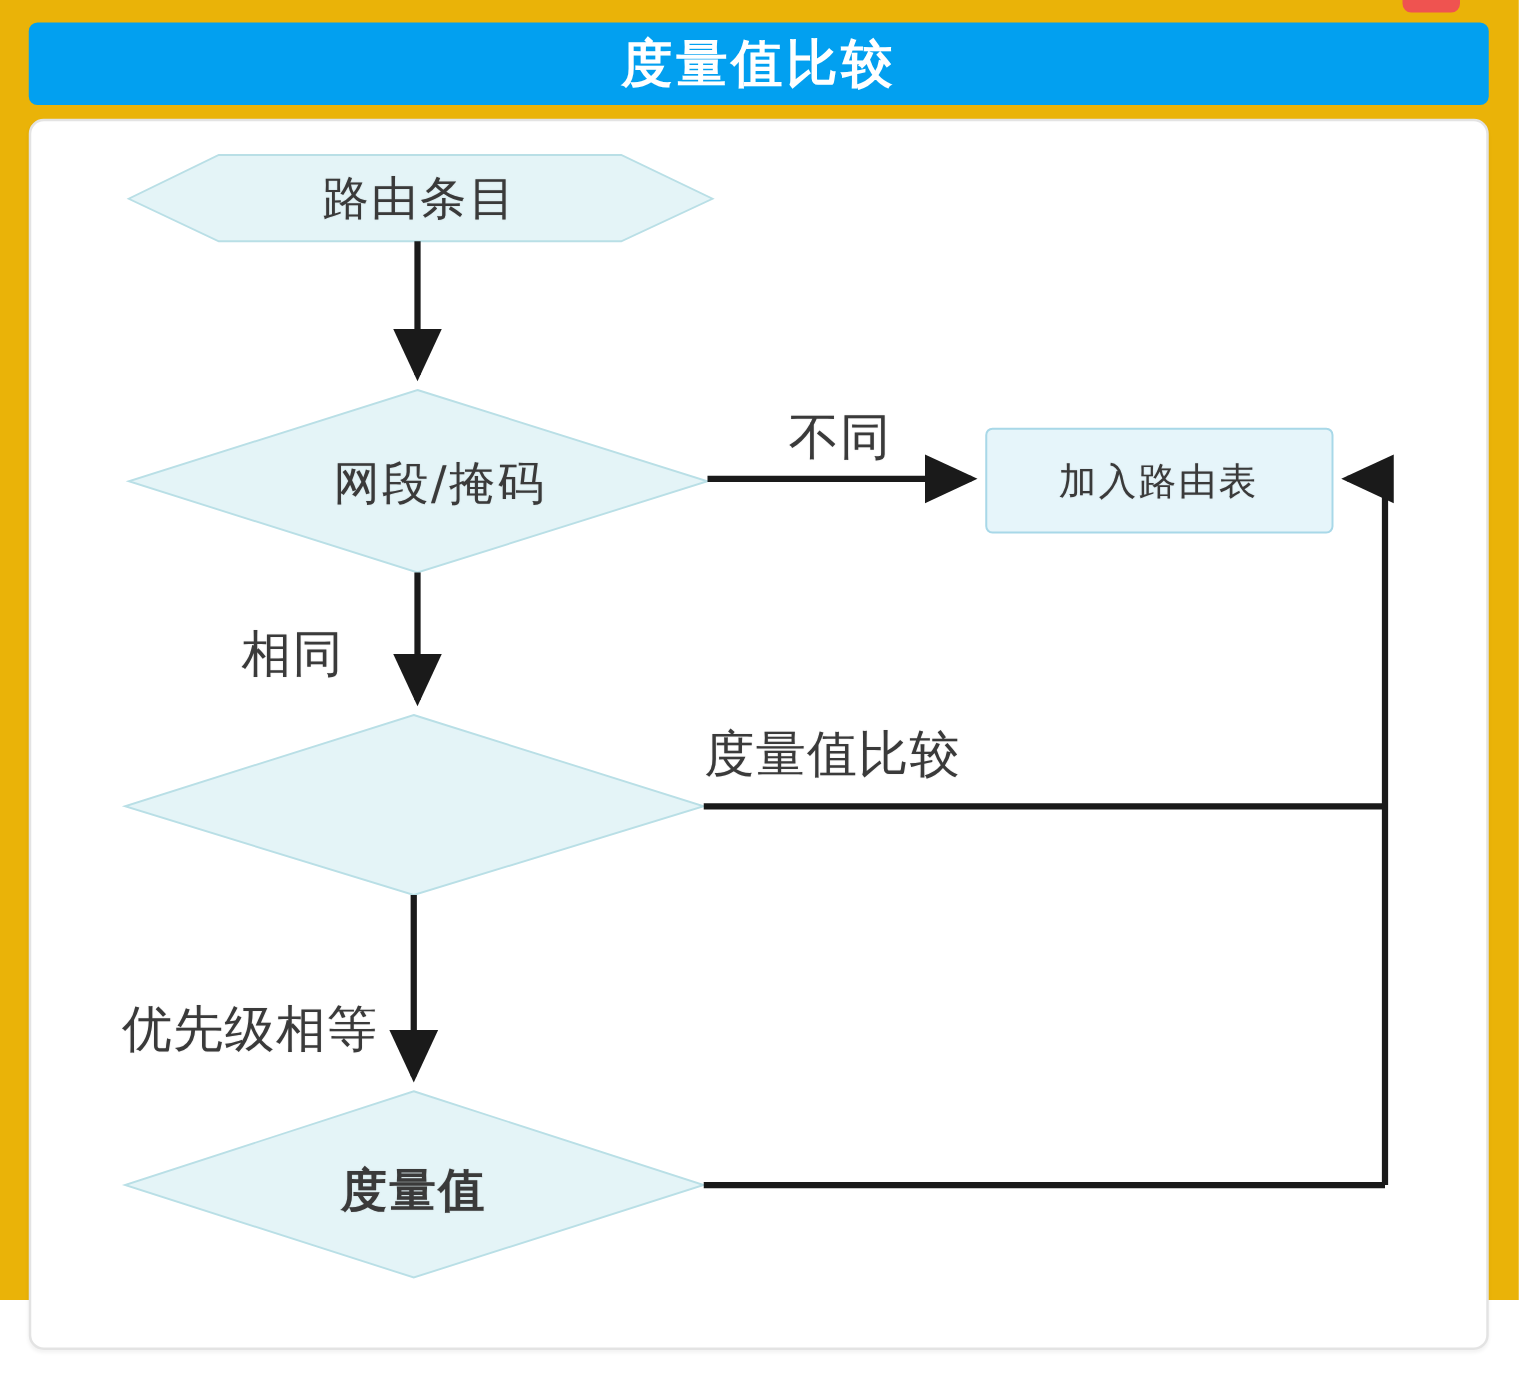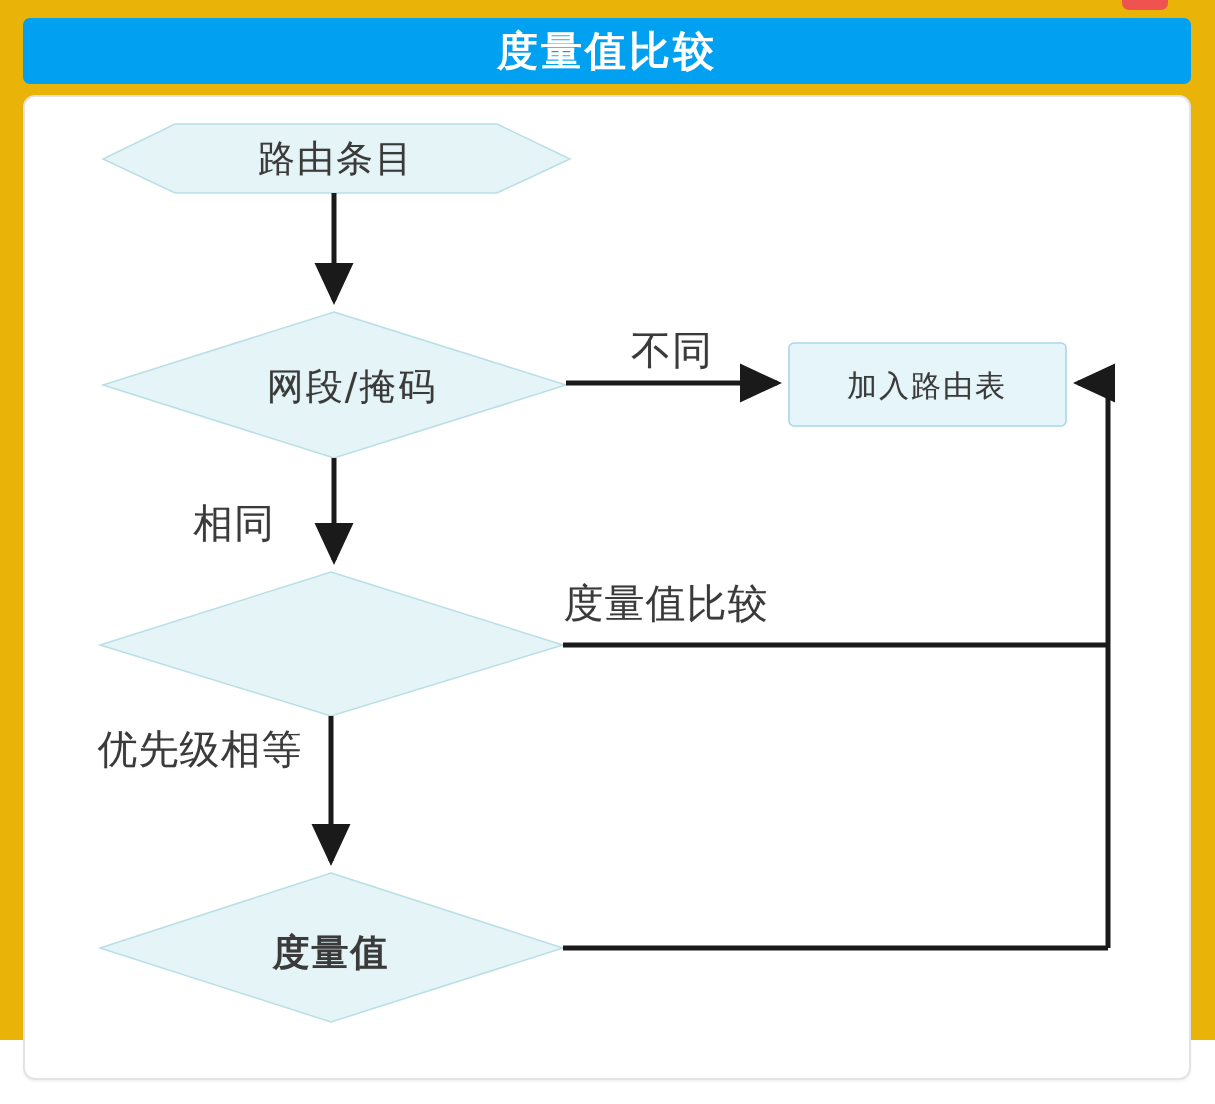--- a/index.html
+++ b/index.html
@@ -170,16 +170,16 @@
 
 
   <div class="node-label" style="left:331px; top:953px;font-weight:bold;">度量值</div>
 
   <div class="edge-label" style="left:672px; top:350px;">不同</div>
 
   <div class="edge-label" style="left:234px; top:507px;margin-top:16px;">相同</div>
 
   <div class="edge-label" style="left:666px; top:603px;">度量值比较</div>
 
-  <div class="edge-label" style="left:200px; top:749px;">优先级相等</div>
+  <div class="edge-label" style="left:200px; top:823px;">优先级相等</div>
 
 
 </div>
 
 </body></html>

